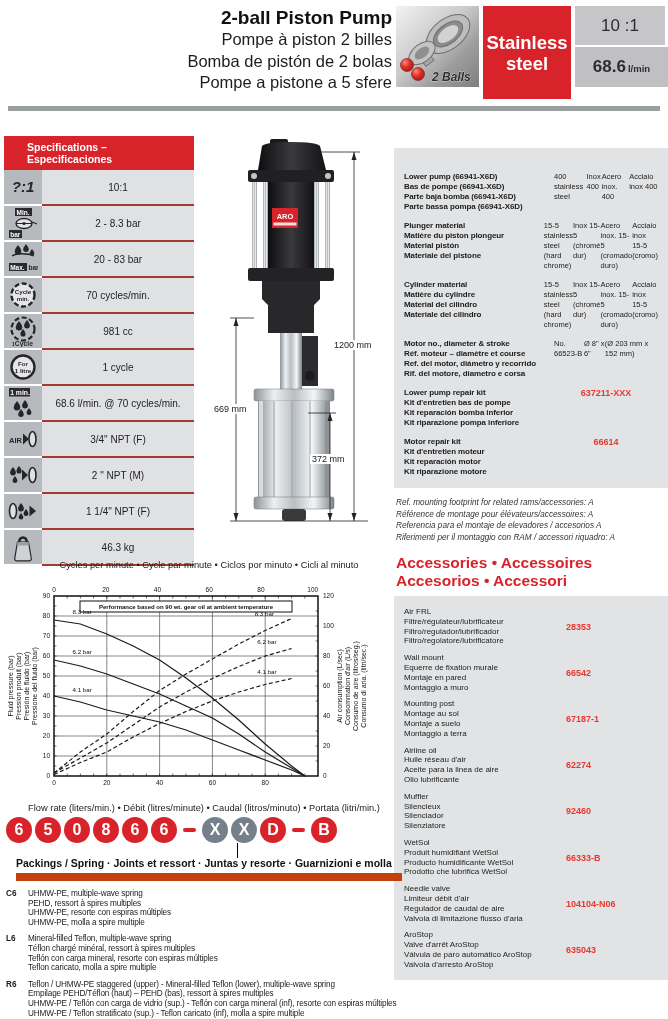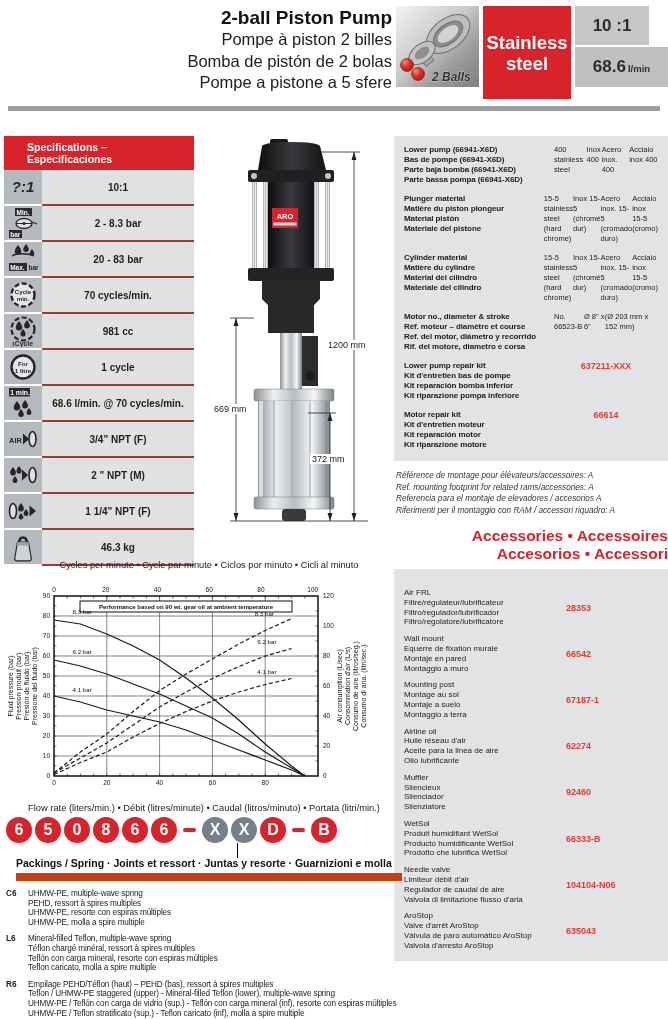--- a/index.html
+++ b/index.html
@@ -8,55 +8,55 @@
   .page{position:relative;width:668px;height:1019px;background:#fff;overflow:hidden;color:#222;}
 
   
   .title-block{position:absolute;top:6px;left:0;width:392px;text-align:right;}
   .page-title{font-size:19px;font-weight:bold;color:#111;line-height:23px;margin:0;}
   .subtitle{font-size:16.5px;color:#1d1d1d;line-height:21.5px;}
   .balls-badge{position:absolute;left:396px;top:6px;width:83px;height:71px;}
   .steel-badge{position:absolute;left:483px;top:6px;width:88px;height:93px;background:var(--red);
     color:#fff;display:flex;flex-direction:column;align-items:center;justify-content:center;
     font-weight:bold;font-size:18.5px;line-height:21px;}
-  .stat-ratio{position:absolute;left:575px;top:6px;width:74px;height:39px;background:#c6c6c8;
-    display:flex;align-items:center;justify-content:center;font-weight:bold;font-size:17px;color:#2d2d30;}
+  .stat-ratio{position:absolute;left:575px;top:6px;width:90px;height:39px;background:#c6c6c8;
+    display:flex;align-items:center;justify-content:center;font-weight:normal;font-size:17px;color:#2d2d30;}
   .stat-flow{position:absolute;left:575px;top:47px;width:93px;height:40px;background:#c0c0c2;
     display:flex;align-items:baseline;justify-content:center;padding-top:10px;color:#2d2d30;}
   .stat-flow .num{font-weight:bold;font-size:17px;}
   .stat-flow .unit{font-weight:bold;font-size:9.5px;margin-left:2px;}
   .divider{position:absolute;left:8px;top:106px;width:652px;height:5px;background:#9aa0a2;}
 
   
   .specs{position:absolute;left:4px;top:136px;width:190px;}
   .specs-header{background:var(--red);color:#fff;font-weight:bold;font-size:10.5px;padding:5px 23px;}
   .spec-row{display:flex;height:36px;}
   .spec-icon-cell{width:38px;background:var(--icongray);border-bottom:2px solid #fff;
     display:flex;align-items:center;justify-content:center;}
   .spec-value{flex:1;background:#e0e1e3;border-bottom:2px solid #a03a33;display:flex;align-items:center;
-    justify-content:center;font-weight:bold;font-size:10px;color:#1e1e1e;text-align:center;padding:0 2px;}
+    justify-content:center;font-weight:normal;font-size:10px;color:#1e1e1e;text-align:center;padding:0 2px;}
 
   
   .figure{position:absolute;left:196px;top:136px;width:198px;height:402px;}
   .dim-label{position:absolute;font-size:9px;color:#1a1a1a;background:#fff;padding:0 2px;white-space:nowrap;}
-  .dim-total{left:130px;top:204px;}
+  .dim-total{left:136px;top:204px;}
   .dim-left{left:16px;top:268px;}
   .dim-inner{left:114px;top:318px;}
 
   
   .right-col{position:absolute;left:394px;top:136px;width:274px;}
-  .details-panel{background:var(--panel);padding:9px 10px 2px;}
+  .details-panel{background:var(--panel);padding:24px 10px 2px;margin-top:12px;}
   .detail-row{display:flex;margin-bottom:9px;}
   .detail-labels{width:150px;font-weight:bold;font-size:8px;line-height:10px;letter-spacing:-0.1px;color:#1c1c1c;}
   .detail-values{flex:1;font-size:7.5px;line-height:10px;display:flex;}
   .detail-values.center{justify-content:center;}
   .part-number{color:var(--partred);font-weight:bold;font-size:9px;}
   .footprint{margin:9px 0 0 2px;font-style:italic;font-size:8.2px;line-height:11.5px;color:#333;}
-  .acc-header{margin:11px 0 7px 2px;color:var(--red);font-weight:bold;font-size:15.5px;line-height:17.5px;text-align:right;}
-  .acc-panel{background:var(--panel);padding:19px 10px 3px;}
+  .acc-header{margin:11px 0 7px 2px;color:var(--red);font-weight:bold;font-size:15.5px;line-height:17.5px;}
+  .acc-panel{background:var(--panel);padding:11px 10px 3px;}
   .acc-item{display:flex;margin-bottom:7px;}
   .acc-names{width:162px;font-size:8px;line-height:9.8px;color:#1c1c1c;}
   .acc-part{flex:1;display:flex;align-items:center;}
 
   
   .chart-block{position:absolute;left:6px;top:560px;width:384px;}
   .chart-title{font-size:9.3px;color:#222;text-align:center;padding-left:22px;}
   .chart-xlabel{font-size:9.3px;color:#222;text-align:center;padding-left:12px;margin-top:1px;}
 
   
@@ -403,22 +403,22 @@
             <div>Kit d'entretien moteur</div>
             <div>Kit reparación motor</div>
             <div>Kit riparazione motore</div>
           </div>
           <div class="detail-values center">
             <span class="part-number">66614</span>
           </div>
         </div>
       </div>
     <div class="footprint" id="footprint-note">
+        <div>Ref. mounting footprint for related rams/accessories: A</div>
         <div>Référence de montage pour élévateurs/accessoires: A</div>
-        <div>Ref. mounting footprint for related rams/accessories: A</div>
         <div>Referencia para el montaje de elevadores / accesorios A</div>
         <div>Riferimenti per il montaggio con RAM / accessori riquadro: A</div>
       </div>
     <div class="acc-header">
       <div>Accessories • Accessoires</div>
       <div>Accesorios • Accessori</div>
     </div>
     <div class="acc-panel" id="acc-list">
         <div class="acc-item">
           <div class="acc-names">
@@ -679,22 +679,22 @@
           <div class="option-lines">
             <div>Mineral-filled Teflon, multiple-wave spring</div>
             <div>Téflon chargé minéral, ressort à spires multiples</div>
             <div>Teflón con carga mineral, resorte con espiras múltiples</div>
             <div>Teflon caricato, molla a spire multiple</div>
           </div>
         </div>
         <div class="packing-option">
           <div class="option-code">R6</div>
           <div class="option-lines">
+            <div>Teflon / UHMW-PE staggered (upper) - Mineral-filled Teflon (lower), multiple-wave spring</div>
             <div>Empilage PEHD/Téflon (haut) – PEHD (bas),  ressort à spires multiples</div>
-            <div>Teflon / UHMW-PE staggered (upper) - Mineral-filled Teflon (lower), multiple-wave spring</div>
             <div>UHMW-PE / Teflón con carga de vidrio (sup.) - Teflón con carga mineral (inf), resorte con espiras múltiples</div>
             <div>UHMW-PE / Teflon stratificato (sup.) - Teflon caricato (inf), molla a spire multiple</div>
           </div>
         </div>
       </div>
   </div>
 
 </div>
 
 </body></html>

